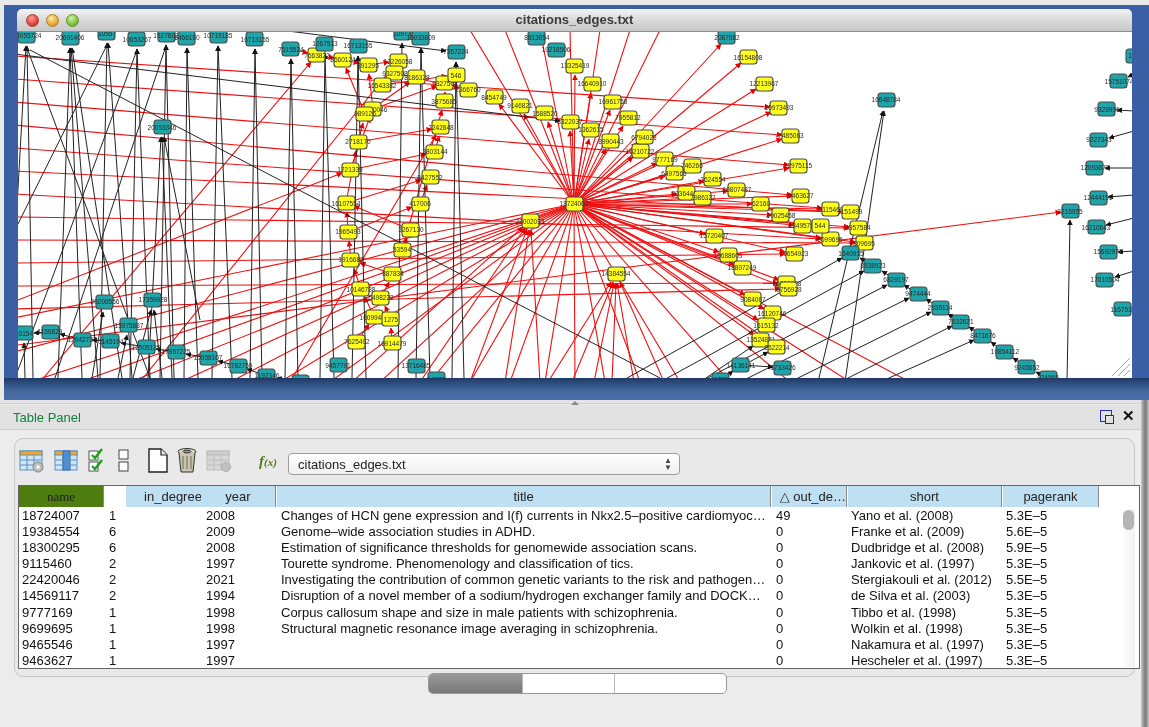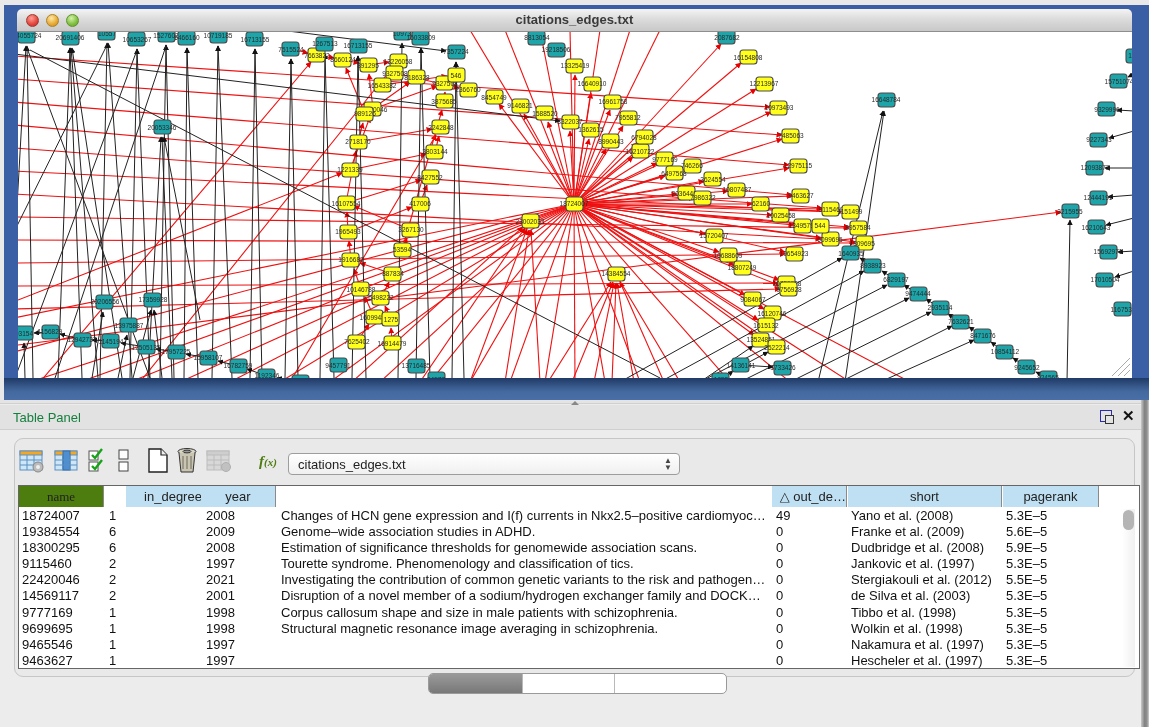--- a/index.html
+++ b/index.html
@@ -907,20 +907,21 @@
         </g>
       </svg>
       <div id="fx">f<span style="font-size:11px;">(x)</span></div>
       <div id="combo">citations_edges.txt<div class="arrows">▲<br>▼</div></div>
     </div>
     <div id="table">
       <div id="thead">
         <div class="h" style="left:0;width:85px;background:#4d7c0f;font-family:Liberation Serif, serif;">name</div>
         <div class="h" style="left:86px;width:95px;margin-left:21px;">in_degree</div>
         <div class="h" style="left:182px;width:75px;">year</div>
+        <div class="h" style="left:258px;width:494px;">title</div>
         <div class="h" style="left:753px;width:75px;text-align:right;">△ out_de…</div>
         <div class="h" style="left:829px;width:154px;">short</div>
         <div class="h" style="left:984px;width:96px;">pagerank</div>
       </div>
       <div id="tbody">
 <div class="tr">
             <div class="c0">18724007</div>
             <div class="c1">1</div>
             <div class="c2">2008</div>
             <div class="c3">Changes of HCN gene expression and I(f) currents in Nkx2.5–positive cardiomyoc…</div>
@@ -960,21 +961,21 @@
             <div class="c1">2</div>
             <div class="c2">2021</div>
             <div class="c3">Investigating the contribution of common genetic variants to the risk and pathogen…</div>
             <div class="c4">0</div>
             <div class="c5">Stergiakouli et al. (2012)</div>
             <div class="c6">5.5E–5</div>
           </div>
 <div class="tr">
             <div class="c0">14569117</div>
             <div class="c1">2</div>
-            <div class="c2">2001</div>
+            <div class="c2">1994</div>
             <div class="c3">Disruption of a novel member of a sodium/hydrogen exchanger family and DOCK…</div>
             <div class="c4">0</div>
             <div class="c5">de Silva et al. (2003)</div>
             <div class="c6">5.3E–5</div>
           </div>
 <div class="tr">
             <div class="c0">9777169</div>
             <div class="c1">1</div>
             <div class="c2">1998</div>
             <div class="c3">Corpus callosum shape and size in male patients with schizophrenia.</div>

